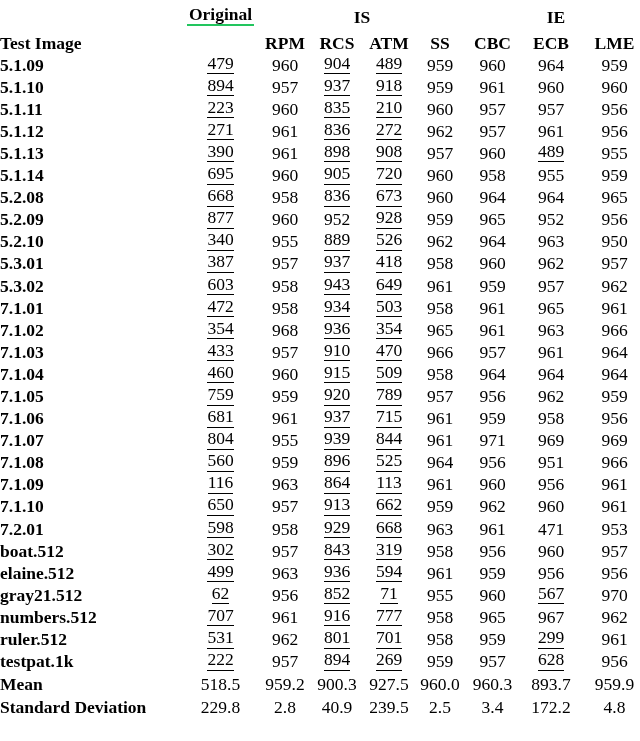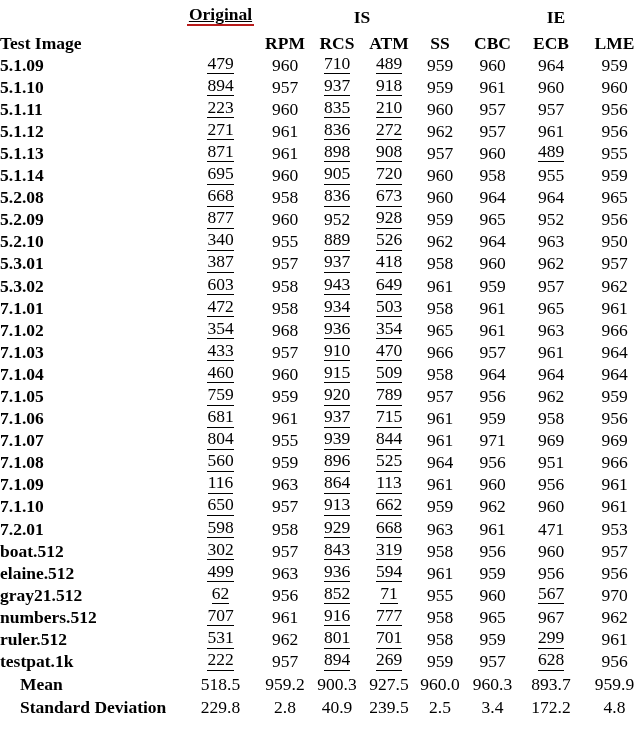--- a/index.html
+++ b/index.html
@@ -77,41 +77,40 @@
 
   
   .hdr-grp {
     text-align: center;
     font-weight: bold;
     height: 26px;
     padding-bottom: 1px;
   }
   .hdr-grp .under {
     display: inline-block;
-    border-bottom: 2px solid #b91c1c;
+    border-bottom: 2px solid #22c55e;
     padding: 0 2px 1px 2px;
-    text-decoration: underline;
   }
   .hdr-sub {
     text-align: center;
     font-weight: bold;
     height: 26px;
     padding-bottom: 2px;
   }
   .hdr-name {
     font-weight: bold;
     padding-right: 6px;
     height: 26px;
     padding-bottom: 2px;
   }
   .hdr-blank { height: 26px; }
 
   .summary .name-cell,
   .summary .num-cell { height: 23px; }
-  .summary .name-cell { font-weight: bold; padding-left: 20px; }
+  .summary .name-cell { font-weight: bold; }
 </style>
 </head>
 <body>
 
 <div id="sheet">
   <table class="tbl">
     <colgroup>
       <col class="c-name">
         <col class="c-orig">
       <col class="c-rpm">
@@ -147,21 +146,21 @@
         <td class="hdr-sub rule-headbot">ECB</td>
         <td class="hdr-sub rule-headbot">LME</td>
       </tr>
     </thead>
 
     <tbody id="body-rows">
         <tr>
           <td class="name-cell">5.1.09</td>
           <td class="num-cell vl-left vl-right"><span class="u">479</span></td>
           <td class="num-cell"><span class="v">960</span></td>
-          <td class="num-cell"><span class="u">710</span></td>
+          <td class="num-cell"><span class="u">904</span></td>
           <td class="num-cell"><span class="u">489</span></td>
           <td class="num-cell"><span class="v">959</span></td>
           <td class="num-cell vl-left"><span class="v">960</span></td>
           <td class="num-cell"><span class="v">964</span></td>
           <td class="num-cell"><span class="v">959</span></td>
         </tr>
         <tr>
           <td class="name-cell">5.1.10</td>
           <td class="num-cell vl-left vl-right"><span class="u">894</span></td>
           <td class="num-cell"><span class="v">957</span></td>
@@ -189,21 +188,21 @@
           <td class="num-cell"><span class="v">961</span></td>
           <td class="num-cell"><span class="u">836</span></td>
           <td class="num-cell"><span class="u">272</span></td>
           <td class="num-cell"><span class="v">962</span></td>
           <td class="num-cell vl-left"><span class="v">957</span></td>
           <td class="num-cell"><span class="v">961</span></td>
           <td class="num-cell"><span class="v">956</span></td>
         </tr>
         <tr>
           <td class="name-cell">5.1.13</td>
-          <td class="num-cell vl-left vl-right"><span class="u">871</span></td>
+          <td class="num-cell vl-left vl-right"><span class="u">390</span></td>
           <td class="num-cell"><span class="v">961</span></td>
           <td class="num-cell"><span class="u">898</span></td>
           <td class="num-cell"><span class="u">908</span></td>
           <td class="num-cell"><span class="v">957</span></td>
           <td class="num-cell vl-left"><span class="v">960</span></td>
           <td class="num-cell"><span class="u">489</span></td>
           <td class="num-cell"><span class="v">955</span></td>
         </tr>
         <tr>
           <td class="name-cell">5.1.14</td>

